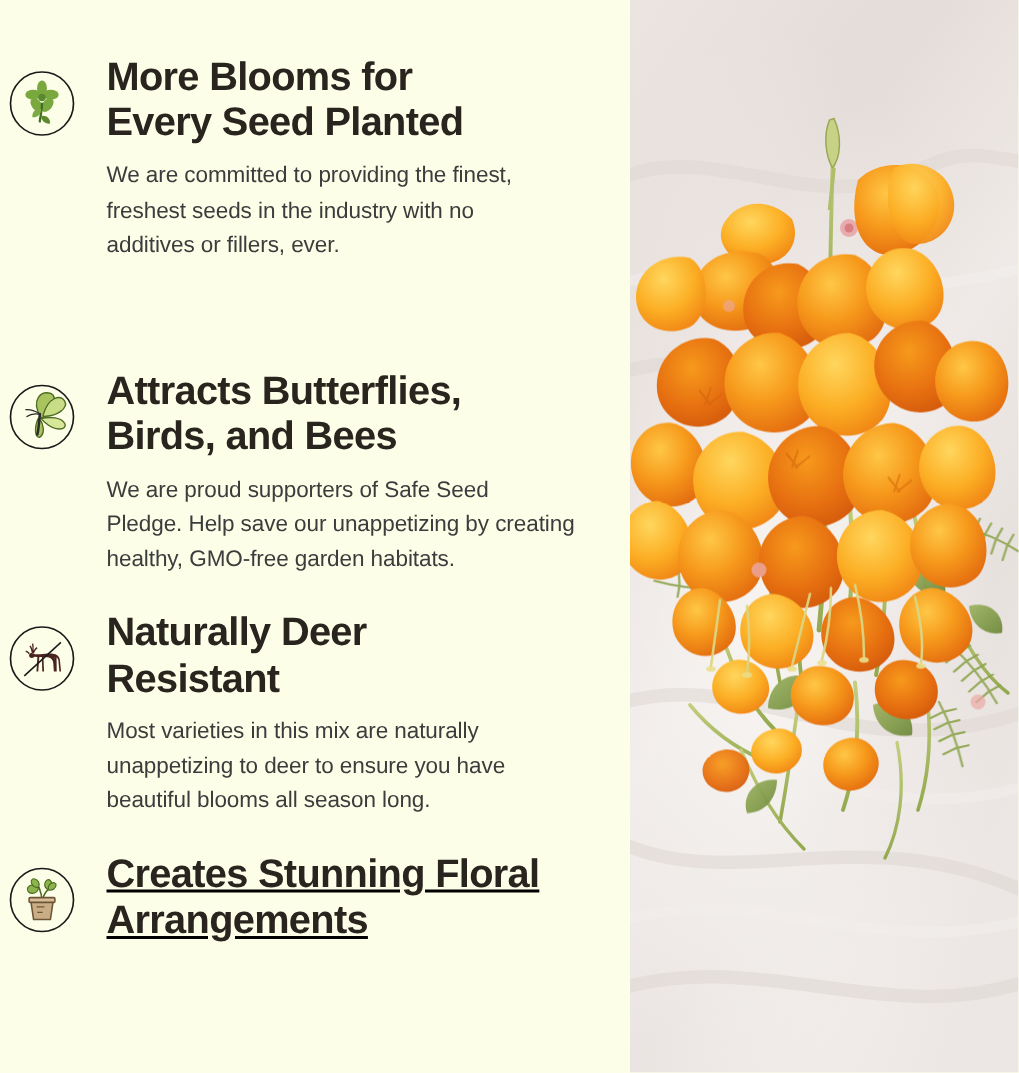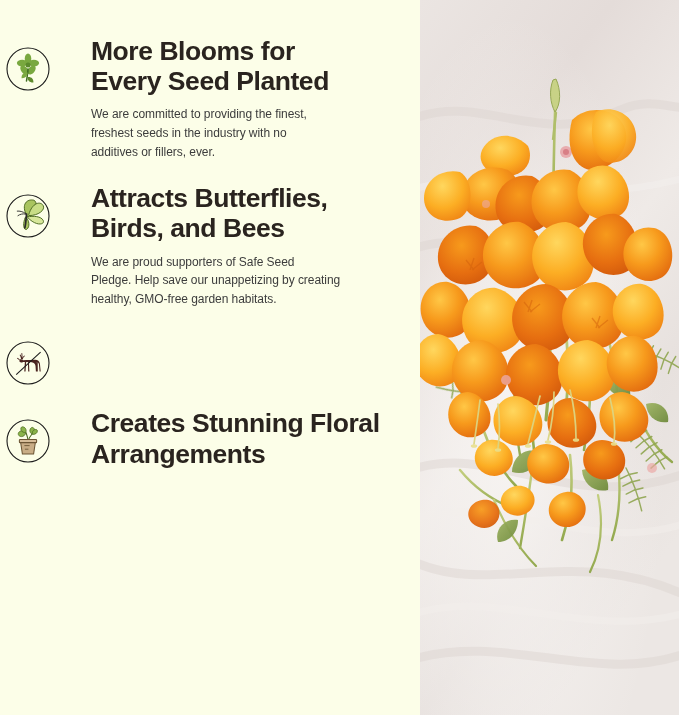--- a/index.html
+++ b/index.html
@@ -11,21 +11,21 @@
   body { display:flex; background:#fcfee8; }
 
   
   #features-panel {
     width:420px; height:715px;
     background:#fcfee8;
     padding:32px 18px 0 5px;
     display:flex; flex-direction:column;
   }
 
-  .feature-block { display:flex; margin-bottom:6px;gap:20px; }
+  .feature-block { display:flex; margin-bottom:6px; }
 
   .icon-wrap {
     width:52px; min-width:52px;
     padding-top:10px;
     display:flex; justify-content:flex-start;
   }
   .icon-wrap svg { display:block; }
 
   .feature-text { flex:1; padding-left:14px; padding-right:4px; }
 
@@ -33,32 +33,32 @@
     font-size:26.5px;
     font-weight:bold;
     line-height:1.14;
     letter-spacing:-0.45px;
     color:#2a241f;
     margin-bottom:9px;
     white-space:pre-line;
   }
 
   .feature-body {
-    font-size:12px;
+    font-size:15px;
     line-height:1.55;
     color:#3c3c3c;
     letter-spacing:-0.05px;
     white-space:pre-line;
   }
 
   
   #block-more-blooms          { margin-top:4px;  margin-bottom:22px; }
-  #block-attracts-pollinators { margin-bottom:22px; }
+  #block-attracts-pollinators { margin-bottom:22px;margin-top:48px; }
   #block-deer-resistant       { margin-bottom:22px; }
-  #block-floral-arrangements  { margin-bottom:0; }
+  #block-floral-arrangements  { margin-bottom:0;text-decoration:underline; }
 
   
   #product-photo {
     width:259px; height:715px;
     position:relative; overflow:hidden;
     background:#e9e3e0;
   }
   #product-photo svg { display:block; width:259px; height:715px; }
 </style>
 </head>
@@ -138,20 +138,27 @@
           <path d="M16.1 19.2 C15.9 17.6 15.5 16.2 14.6 14.9 L15.4 14.4
                    C16.0 15.3 16.4 16.2 16.7 17.1 C16.6 15.8 16.6 14.5 16.3 13.2
                    L17.2 13.0 C17.5 14.6 17.5 16.2 17.4 17.8
                    C17.9 16.9 18.5 16.1 19.4 15.4 L20.0 16.1
                    C18.7 17.1 18.0 18.2 17.7 19.6 Z"></path>
           <path d="M14.2 20.2 C13.6 19.4 12.9 18.8 12.0 18.5 L12.3 17.7
                    C13.3 18.0 14.1 18.6 14.8 19.4 Z"></path>
         </g>
         <line x1="11.2" y1="34.6" x2="35.6" y2="12.2" stroke="#1a1a1a" stroke-width="1.05"></line>
       </svg>
+    </div>
+    <div class="feature-text">
+      <h2 class="feature-heading">Naturally Deer
+Resistant</h2>
+      <p class="feature-body">Most varieties in this mix are naturally
+unappetizing to deer to ensure you have
+beautiful blooms all season long.</p>
     </div>
   </div>
 
   <div class="feature-block" id="block-floral-arrangements">
     <div class="icon-wrap">
       <svg width="46" height="46" viewBox="0 0 46 46" aria-hidden="true">
         <circle cx="23" cy="23" r="21" fill="none" stroke="#1a1a1a" stroke-width="1.1"></circle>
         <path d="M23 24 C23 20 22 17 21 14.5" fill="none" stroke="#4d6b22" stroke-width="1.1"></path>
         <path d="M23 24 C23.6 20.6 25.2 18 27 16" fill="none" stroke="#4d6b22" stroke-width="1.1"></path>
         <g fill="#8bb44a" stroke="#4d6b22" stroke-width="0.75">

